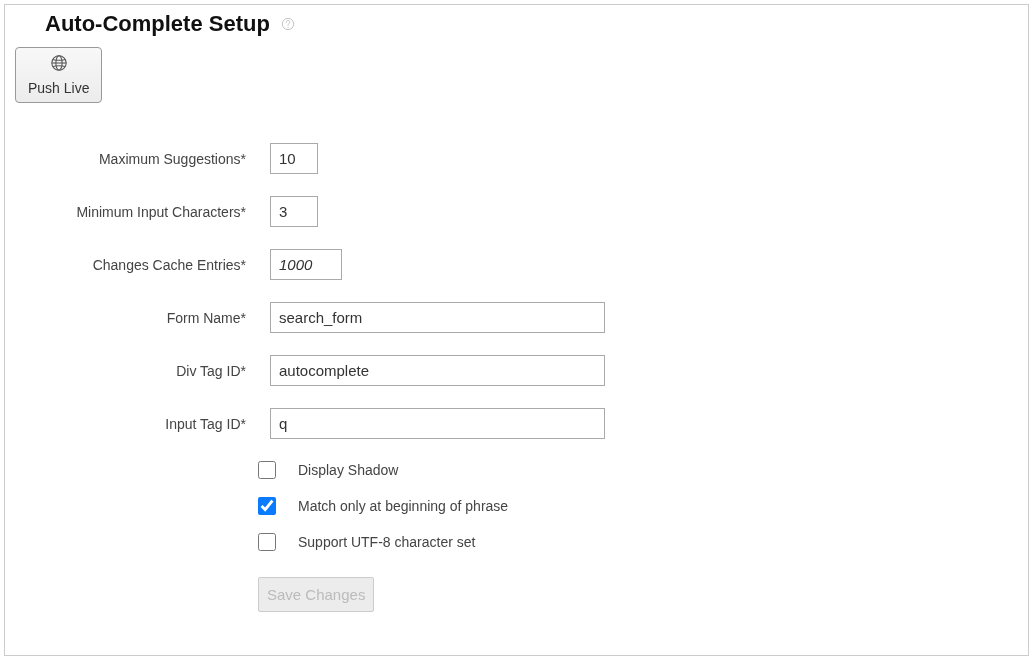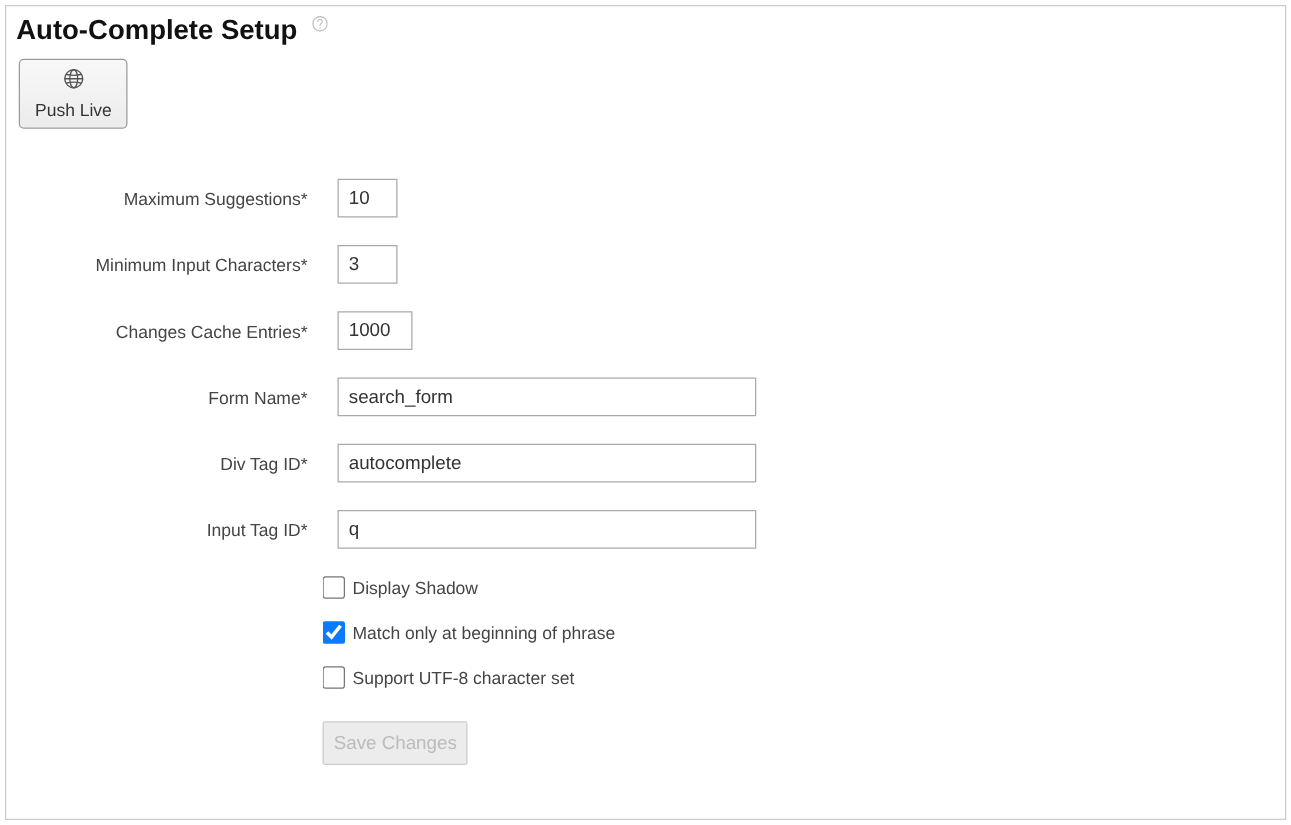--- a/index.html
+++ b/index.html
@@ -16,23 +16,24 @@
     }
     .panel {
       border: 1px solid #ccc;
       width: 1025px;
       height: 652px;
       padding: 6px 8px;
       background: #fff;
     }
     .header-row {
       display: flex;
-      align-items: flex-start;
+      align-items: center;
       gap: 8px;
       margin-bottom: 10px;
+      margin-left: 32px;
     }
     .page-title {
       font-size: 22px;
       font-weight: bold;
       color: #111;
     }
     .help-icon {
       width: 16px;
       height: 16px;
       display: inline-flex;
@@ -94,31 +95,32 @@
       padding: 6px 8px;
       font-size: 15px;
       color: #333;
       background: #fff;
       font-family: Arial, Helvetica, sans-serif;
     }
     .input-small {
       width: 48px;
     }
     .input-medium {
-      width: 60px;
+      width: 72px;
+      font-style: italic;
     }
     .input-wide {
       width: 335px;
     }
     .checkbox-row {
       display: flex;
       align-items: center;
       margin-left: 245px;
       margin-bottom: 18px;
-      gap: 6px;
+      gap: 22px;
     }
     input[type="checkbox"] {
       width: 18px;
       height: 18px;
       cursor: pointer;
       accent-color: #0a7bff;
     }
     .checkbox-label {
       color: #444;
       font-size: 14px;

